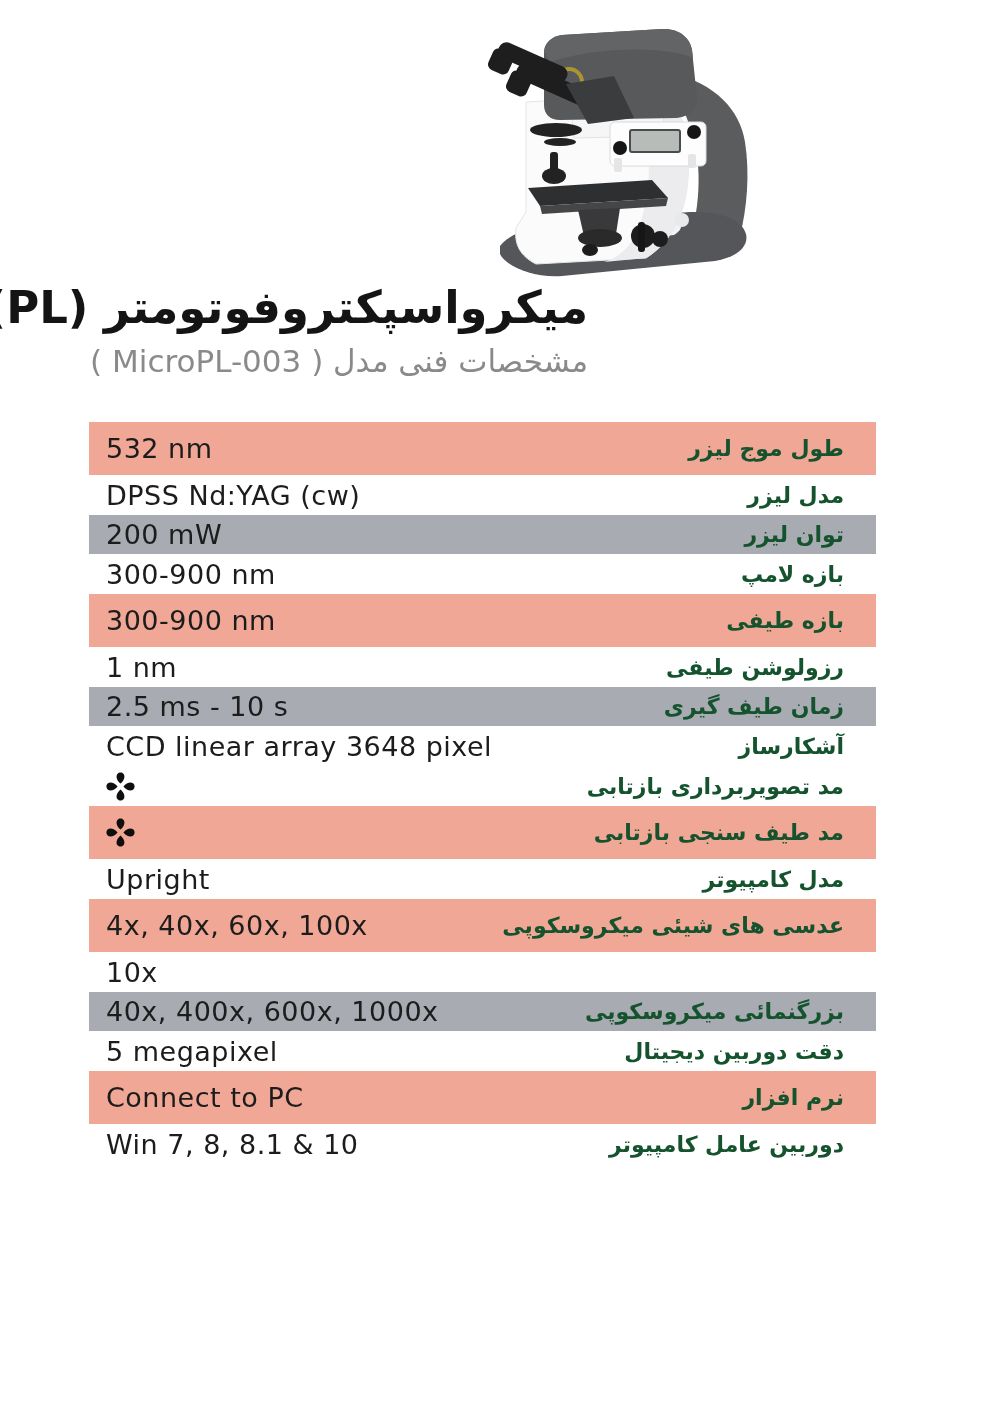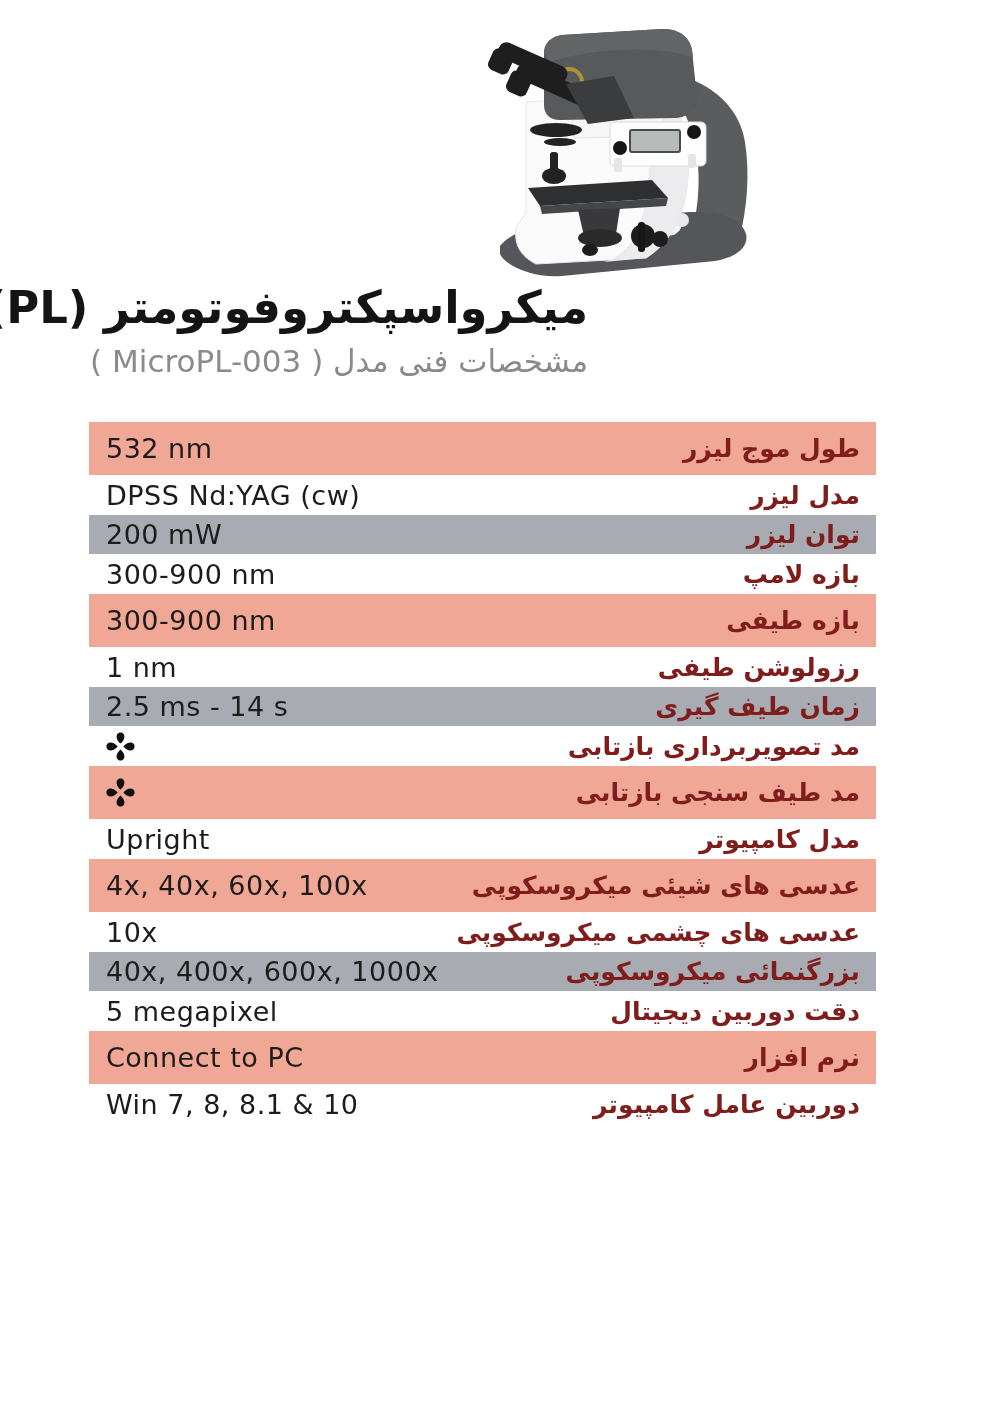--- a/index.html
+++ b/index.html
@@ -66,24 +66,24 @@
   .value {
     padding-left: 17px;
     font-size: 27px;
     color: #1c1c1c;
     direction: ltr;
     display: flex;
     align-items: center;
     letter-spacing: 0.5px;
   }
   .label {
-    padding-right: 16px;
-    font-size: 25px;
+    padding-right: 32px;
+    font-size: 22px;
     font-weight: bold;
-    color: #7f1d1d;
+    color: #14532d;
     direction: rtl;
     text-align: right;
   }
   .flower { width: 29px; height: 33px; display: block; }
 </style>
 </head>
 <body>
 
 <div class="page">
 
@@ -172,22 +172,26 @@
       </div>
       <div class="row bg-salmon">
         <div class="value">300-900 nm</div>
         <div class="label">بازه طیفی</div>
       </div>
       <div class="row bg-white">
         <div class="value">1 nm</div>
         <div class="label">رزولوشن طیفی</div>
       </div>
       <div class="row bg-gray">
-        <div class="value">2.5 ms - 14 s</div>
+        <div class="value">2.5 ms - 10 s</div>
         <div class="label">زمان طیف گیری</div>
+      </div>
+      <div class="row bg-white">
+        <div class="value">CCD linear array 3648 pixel</div>
+        <div class="label">آشکارساز</div>
       </div>
       <div class="row bg-white">
         <div class="value">
           <svg class="flower" viewBox="-16 -16 32 32" xmlns="http://www.w3.org/2000/svg">
     <g fill="#0f0f0f">
       <path d="M0,-3.2 C-3.9,-6.6 -5.7,-11.2 -3.2,-14.2 C-1.8,-16 1.8,-16 3.2,-14.2 C5.7,-11.2 3.9,-6.6 0,-3.2 Z"></path>
       <path d="M0,-3.2 C-3.9,-6.6 -5.7,-11.2 -3.2,-14.2 C-1.8,-16 1.8,-16 3.2,-14.2 C5.7,-11.2 3.9,-6.6 0,-3.2 Z" transform="rotate(90)"></path>
       <path d="M0,-3.2 C-3.9,-6.6 -5.7,-11.2 -3.2,-14.2 C-1.8,-16 1.8,-16 3.2,-14.2 C5.7,-11.2 3.9,-6.6 0,-3.2 Z" transform="rotate(180)"></path>
       <path d="M0,-3.2 C-3.9,-6.6 -5.7,-11.2 -3.2,-14.2 C-1.8,-16 1.8,-16 3.2,-14.2 C5.7,-11.2 3.9,-6.6 0,-3.2 Z" transform="rotate(270)"></path>
     </g>
@@ -211,21 +215,20 @@
       <div class="row bg-white">
         <div class="value">Upright</div>
         <div class="label">مدل کامپیوتر</div>
       </div>
       <div class="row bg-salmon">
         <div class="value">4x, 40x, 60x, 100x</div>
         <div class="label">عدسی های شیئی میکروسکوپی</div>
       </div>
       <div class="row bg-white">
         <div class="value">10x</div>
-        <div class="label">عدسی های چشمی میکروسکوپی</div>
       </div>
       <div class="row bg-gray">
         <div class="value">40x, 400x, 600x, 1000x</div>
         <div class="label">بزرگنمائی میکروسکوپی</div>
       </div>
       <div class="row bg-white">
         <div class="value">5 megapixel</div>
         <div class="label">دقت دوربین دیجیتال</div>
       </div>
       <div class="row bg-salmon">

